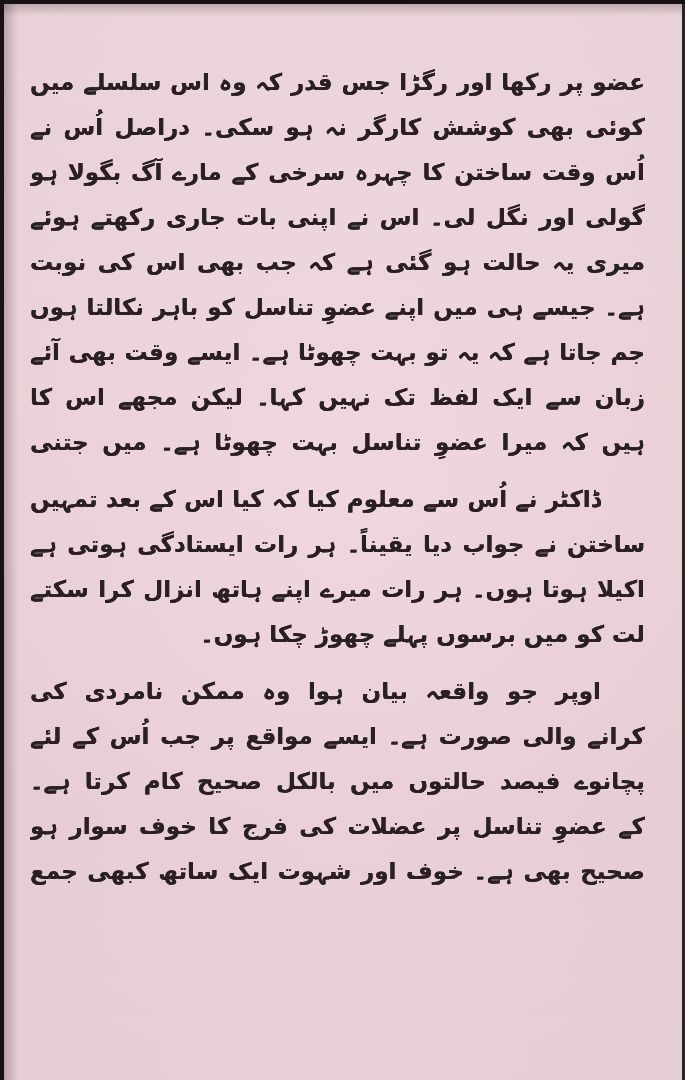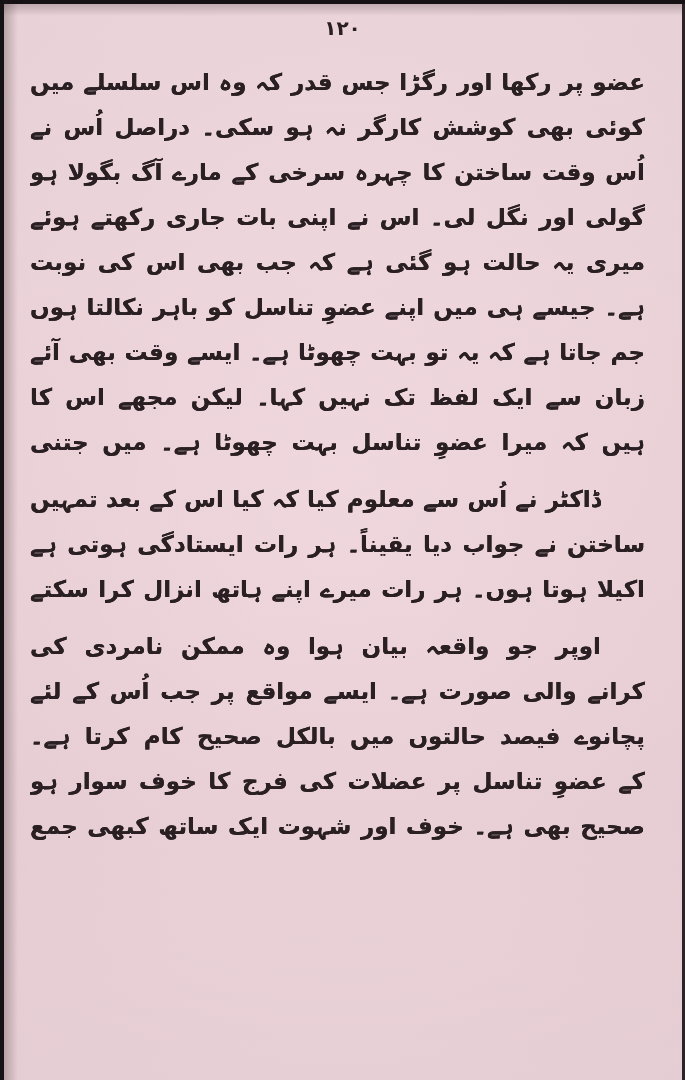--- a/index.html
+++ b/index.html
@@ -84,40 +84,40 @@
 </head>
 <body>
 
 <div class="scan-page">
   <div class="edge edge-top"></div>
   <div class="edge edge-left"></div>
   <div class="edge edge-right"></div>
   <div class="edge-shadow-left"></div>
   <div class="edge-shadow-top"></div>
 
-  <div class="page-number">۱۲۰</div>
 
   <div class="text-block">
       <div class="para">
         <div class="line">عضو پر رکھا اور رگڑا جس قدر کہ وہ اس سلسلے میں کچھ کر سکتی تھی۔ لیکن اس کی</div>
         <div class="line">کوئی بھی کوشش کارگر نہ ہو سکی۔ دراصل اُس نے میرے عضوِ تناسل کو قتل کر ڈالا</div>
         <div class="line">اُس وقت ساختن کا چہرہ سرخی کے مارے آگ بگولا ہو رہا تھا۔ اُس نے ایک</div>
         <div class="line">گولی اور نگل لی۔ اس نے اپنی بات جاری رکھتے ہوئے کہا کہ اُس وقت سے</div>
         <div class="line">میری یہ حالت ہو گئی ہے کہ جب بھی اس کی نوبت آتی ہے۔ مجھ پر خون سوار ہو جاتا</div>
         <div class="line">ہے۔ جیسے ہی میں اپنے عضوِ تناسل کو باہر نکالتا ہوں فوراً ہی دماغ میں یہ خیال</div>
         <div class="line">جم جاتا ہے کہ یہ تو بہت چھوٹا ہے۔ ایسے وقت بھی آئے ہیں کہ لڑکیوں نے اپنی</div>
         <div class="line">زبان سے ایک لفظ تک نہیں کہا۔ لیکن مجھے اس کا پختہ یقین ہے کہ وہ بھی سمجھتی</div>
         <div class="line">ہیں کہ میرا عضوِ تناسل بہت چھوٹا ہے۔ میں جتنی زیادہ کوشش کرتا ہوں معاملات اتنا</div>
       </div>
       <div class="para indent space-before">
         <div class="line last">ڈاکٹر نے اُس سے معلوم کیا کہ کیا اس کے بعد تمہیں کبھی ایستادگی ہوئی ؟</div>
       </div>
       <div class="para">
         <div class="line">ساختن نے جواب دیا یقیناً۔ ہر رات ایستادگی ہوتی ہے لیکن اُسی وقت جب میں</div>
         <div class="line">اکیلا ہوتا ہوں۔ ہر رات میرے اپنے ہاتھ انزال کرا سکتے ہیں۔ لیکن اس بری</div>
+        <div class="line last">لت کو میں برسوں پہلے چھوڑ چکا ہوں۔</div>
       </div>
       <div class="para indent space-before">
         <div class="line">اوپر جو واقعہ بیان ہوا وہ ممکن نامردی کی انتہائی مایوس کن اور رسوا</div>
         <div class="line">کرانے والی صورت ہے۔ ایسے مواقع پر جب اُس کے لئے کوئی کام نہ ہو عضوِ تناسل</div>
         <div class="line">پچانوے فیصد حالتوں میں بالکل صحیح کام کرتا ہے۔ ایسا معلوم ہوتا ہے کہ مرد</div>
         <div class="line">کے عضوِ تناسل پر عضلات کی فرج کا خوف سوار ہو گیا ہے۔ ایک لحاظ سے یہ بات</div>
         <div class="line last">صحیح بھی ہے۔ خوف اور شہوت ایک ساتھ کبھی جمع نہیں ہو سکتے۔</div>
       </div>
     </div>
 </div>

